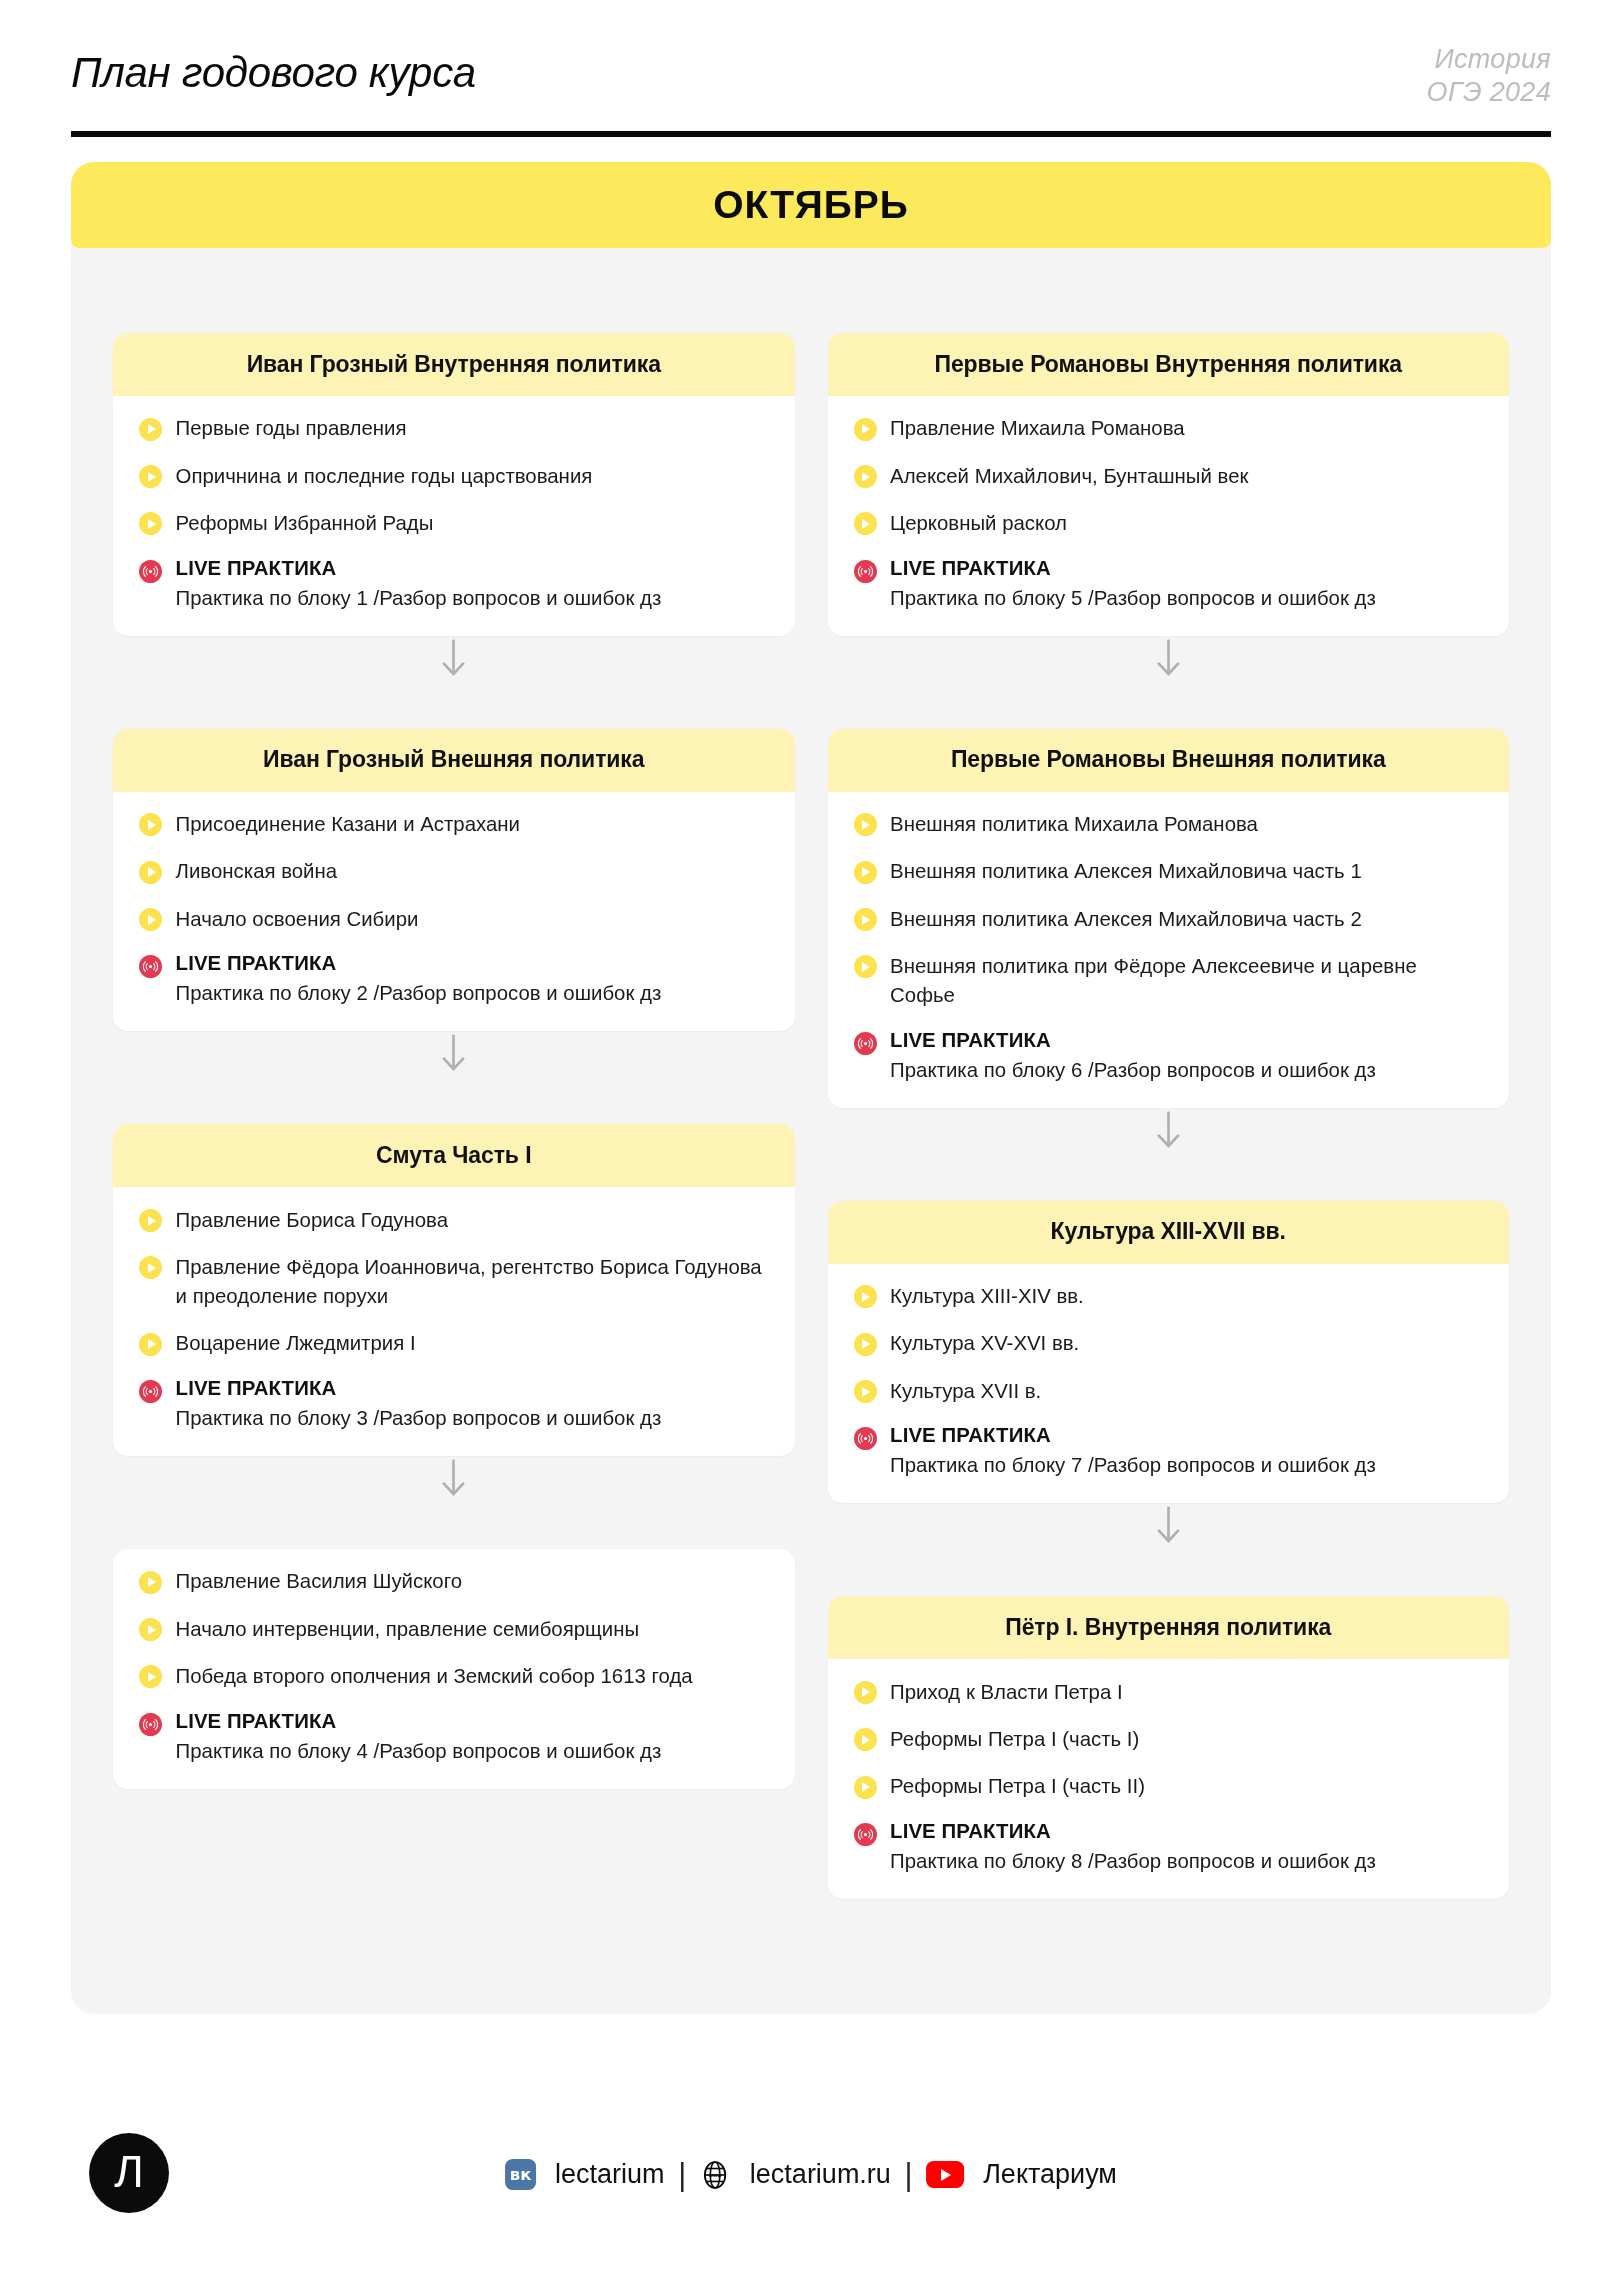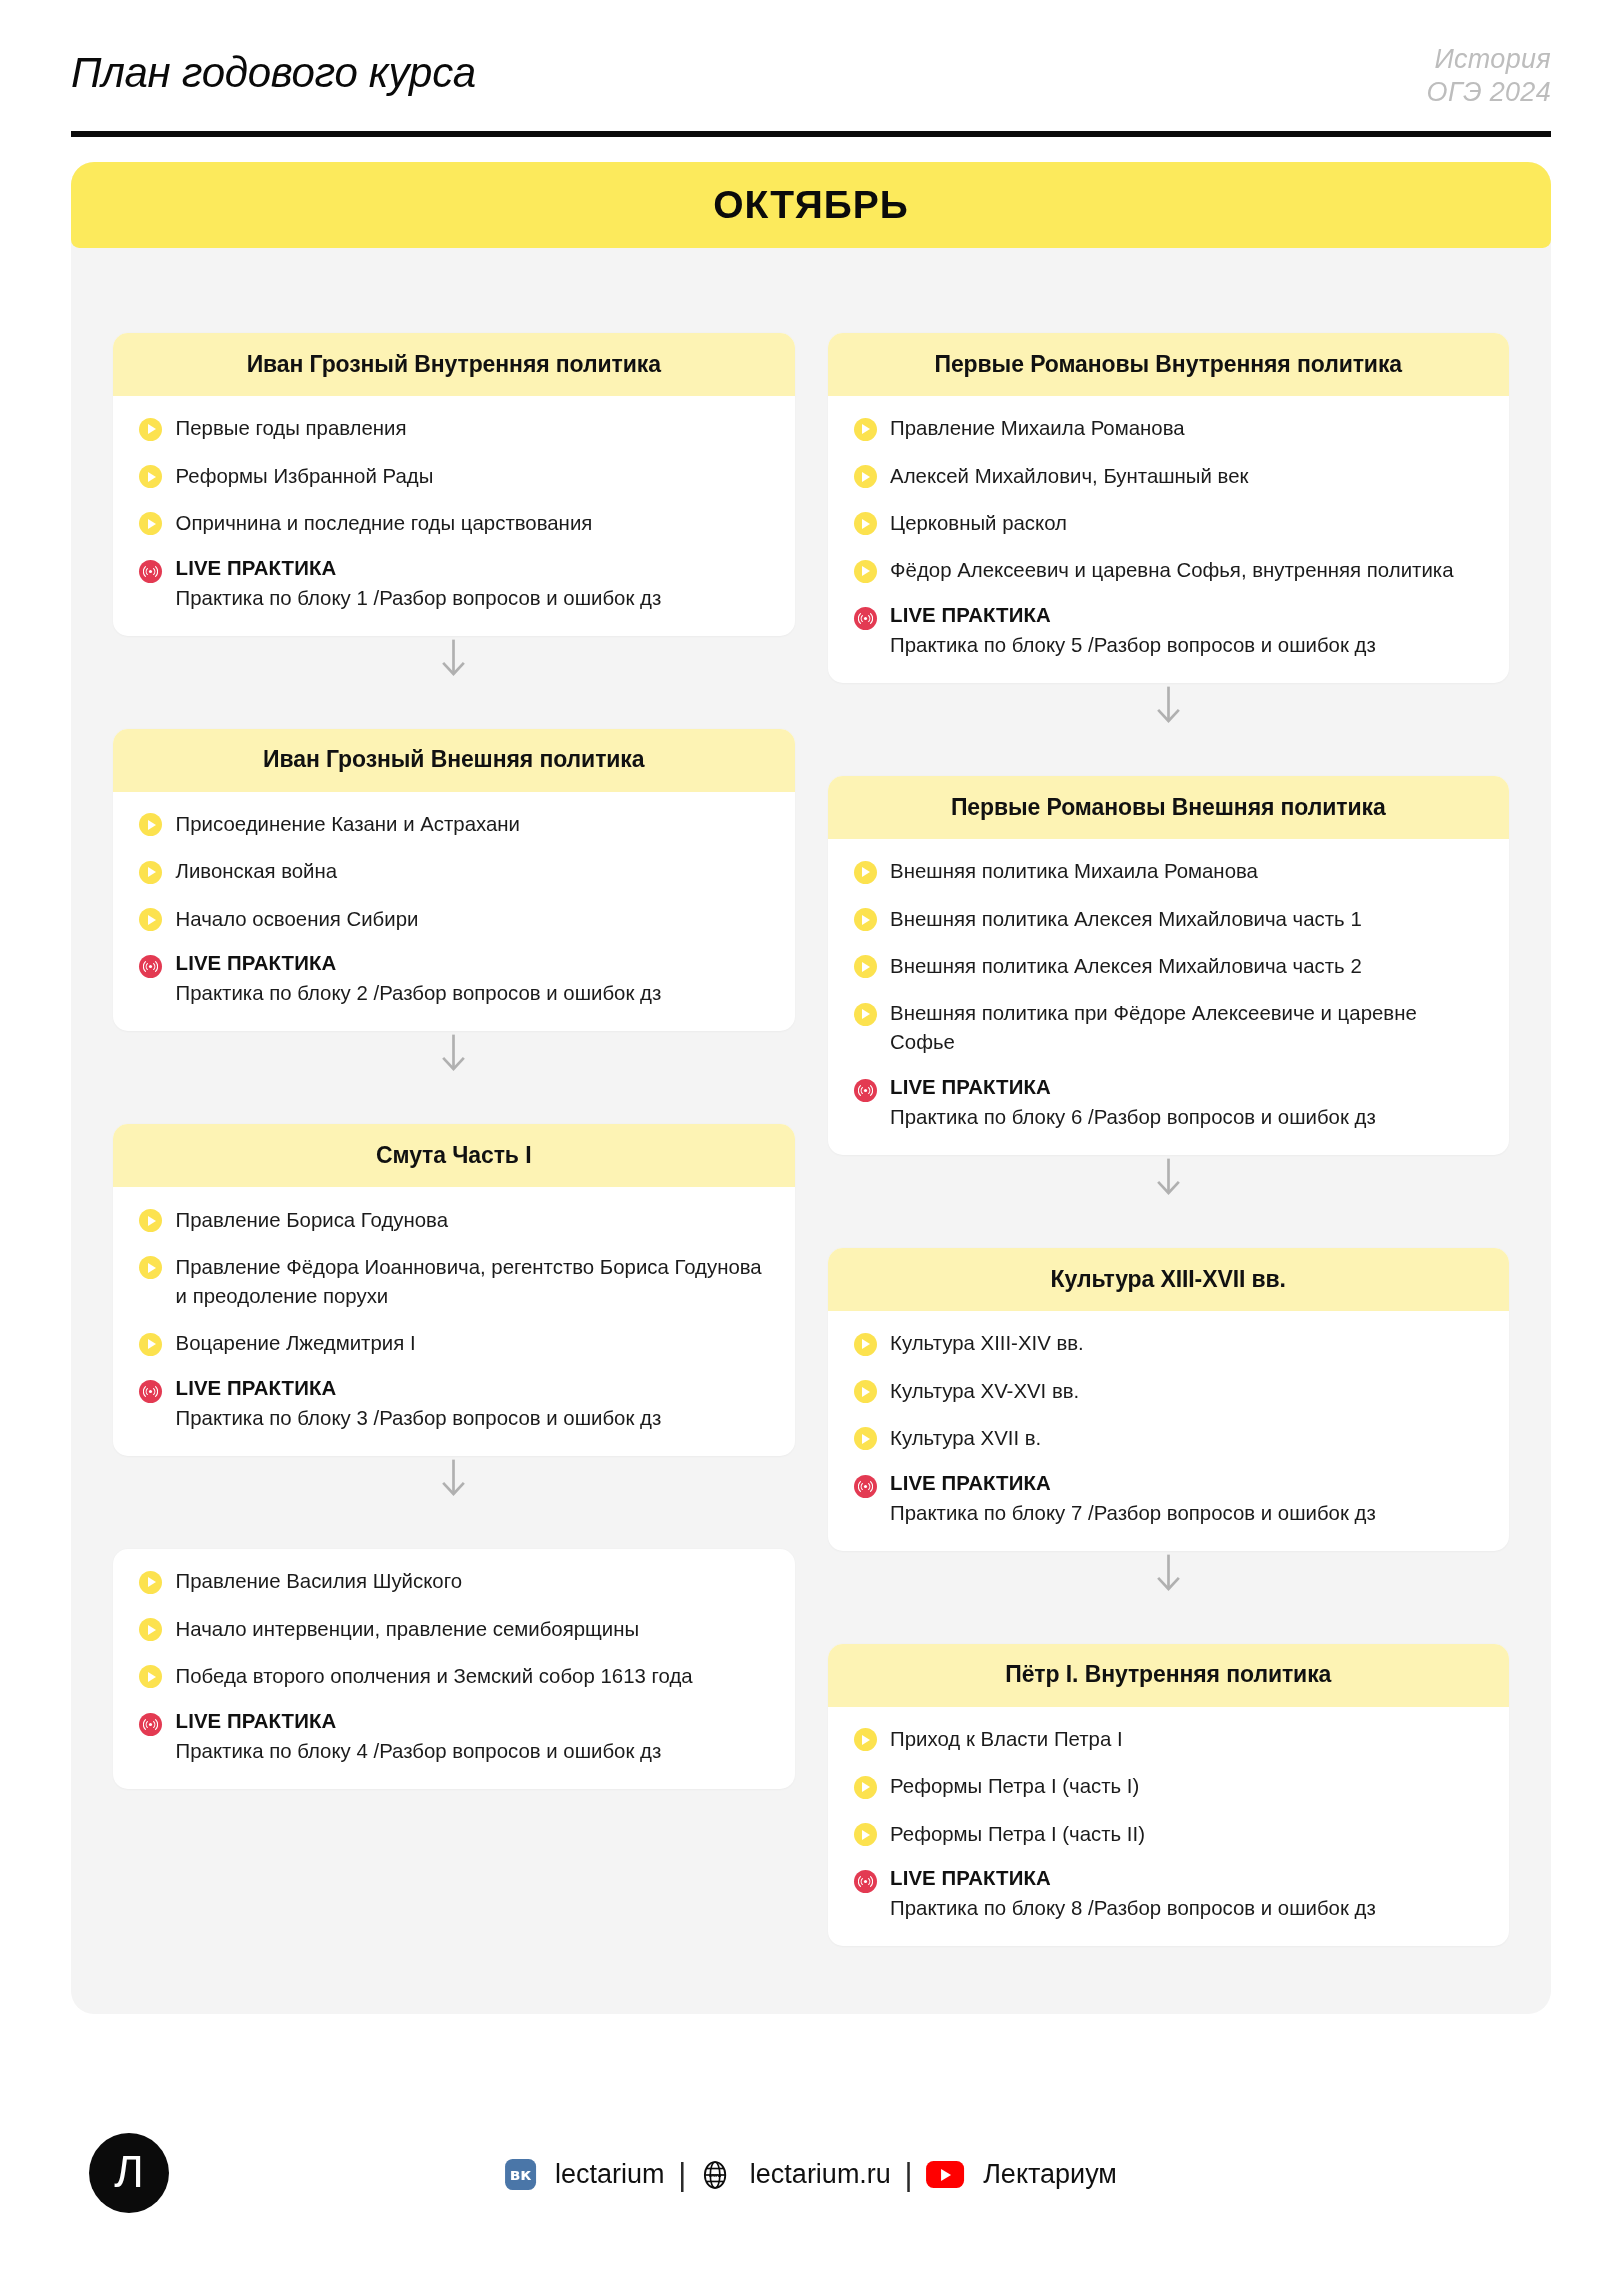--- a/index.html
+++ b/index.html
@@ -345,27 +345,27 @@
               <div class="item">
                 <span class="bullet-play">
                   <i></i>
                 </span>
                 <span class="item-text">Первые годы правления</span>
               </div>
               <div class="item">
                 <span class="bullet-play">
                   <i></i>
                 </span>
+                <span class="item-text">Опричнина и последние годы царствования</span>
+              </div>
+              <div class="item">
+                <span class="bullet-play">
+                  <i></i>
+                </span>
                 <span class="item-text">Реформы Избранной Рады</span>
-              </div>
-              <div class="item">
-                <span class="bullet-play">
-                  <i></i>
-                </span>
-                <span class="item-text">Опричнина и последние годы царствования</span>
               </div>
               <div class="item live-item">
                 <span class="bullet-live">
                   <svg width="15" height="15" viewBox="0 0 22 22">
                     <circle cx="11" cy="11" r="2.3" fill="#fff"></circle>
                     <path d="M6.4 6.6a6.4 6.4 0 0 0 0 8.8" fill="none" stroke="#fff" stroke-width="1.6" stroke-linecap="round"></path>
                     <path d="M15.6 6.6a6.4 6.4 0 0 1 0 8.8" fill="none" stroke="#fff" stroke-width="1.6" stroke-linecap="round"></path>
                     <path d="M3.6 3.8a10 10 0 0 0 0 14.4" fill="none" stroke="#fff" stroke-width="1.6" stroke-linecap="round"></path>
                     <path d="M18.4 3.8a10 10 0 0 1 0 14.4" fill="none" stroke="#fff" stroke-width="1.6" stroke-linecap="round"></path>
                   </svg>
@@ -529,26 +529,20 @@
                 <span class="bullet-play">
                   <i></i>
                 </span>
                 <span class="item-text">Алексей Михайлович, Бунташный век</span>
               </div>
               <div class="item">
                 <span class="bullet-play">
                   <i></i>
                 </span>
                 <span class="item-text">Церковный раскол</span>
-              </div>
-              <div class="item">
-                <span class="bullet-play">
-                  <i></i>
-                </span>
-                <span class="item-text">Фёдор Алексеевич и царевна Софья, внутренняя политика</span>
               </div>
               <div class="item live-item">
                 <span class="bullet-live">
                   <svg width="15" height="15" viewBox="0 0 22 22">
                     <circle cx="11" cy="11" r="2.3" fill="#fff"></circle>
                     <path d="M6.4 6.6a6.4 6.4 0 0 0 0 8.8" fill="none" stroke="#fff" stroke-width="1.6" stroke-linecap="round"></path>
                     <path d="M15.6 6.6a6.4 6.4 0 0 1 0 8.8" fill="none" stroke="#fff" stroke-width="1.6" stroke-linecap="round"></path>
                     <path d="M3.6 3.8a10 10 0 0 0 0 14.4" fill="none" stroke="#fff" stroke-width="1.6" stroke-linecap="round"></path>
                     <path d="M18.4 3.8a10 10 0 0 1 0 14.4" fill="none" stroke="#fff" stroke-width="1.6" stroke-linecap="round"></path>
                   </svg>

